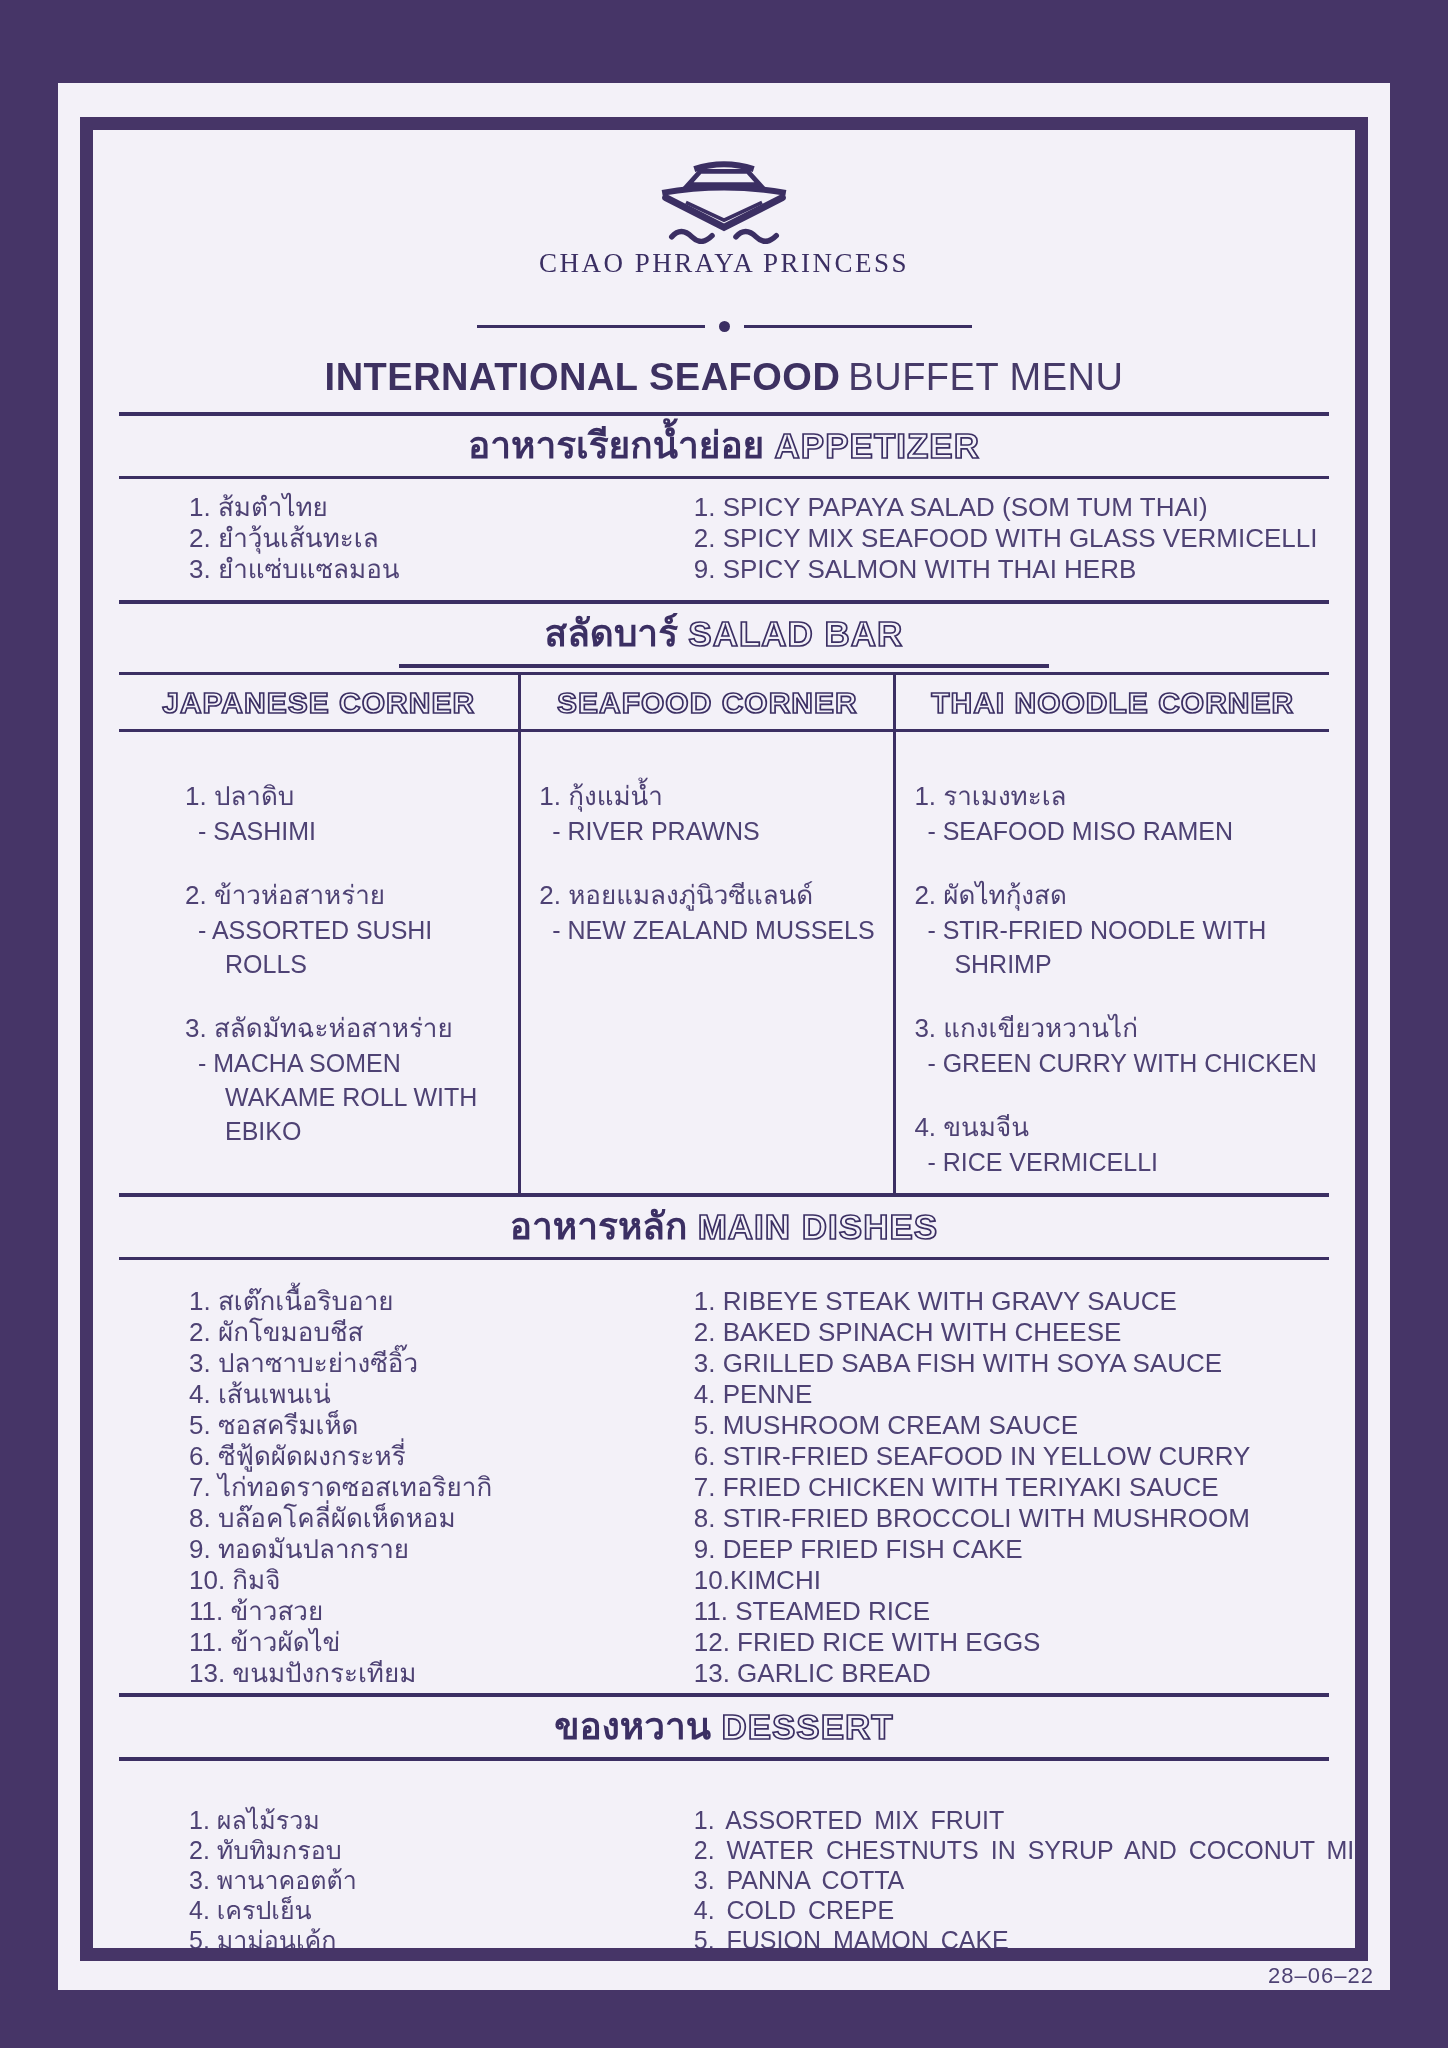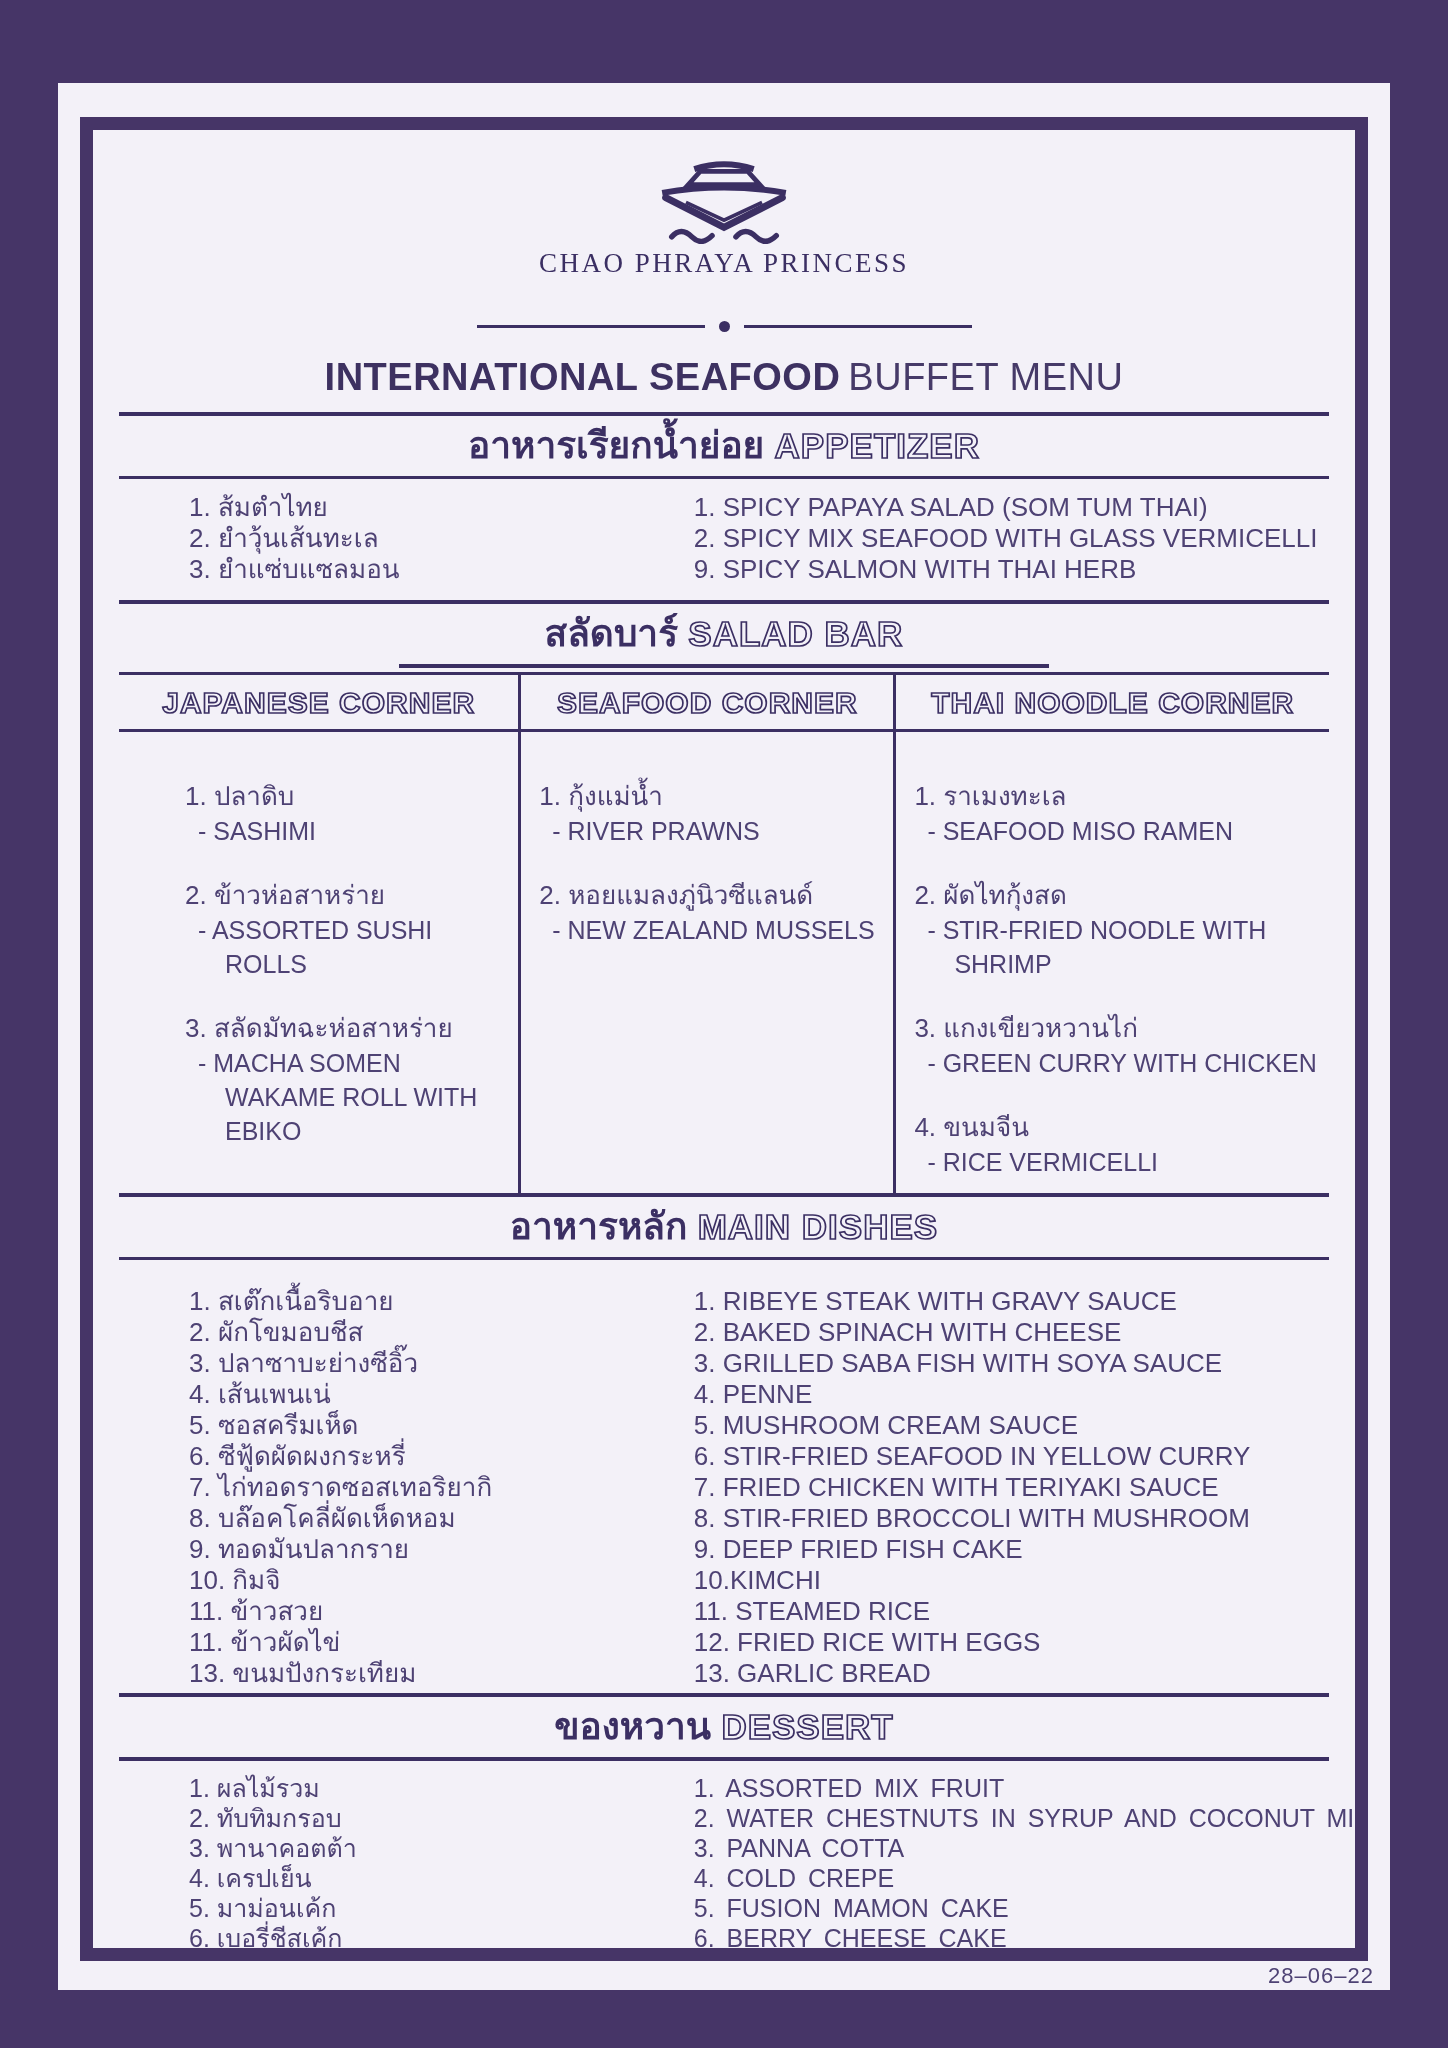--- a/index.html
+++ b/index.html
@@ -50,21 +50,21 @@
   .corner-list{list-style:none;padding:17px 8px 14px 18px;}
   .corner-col:first-child .corner-list{padding-left:66px;}
   .citem .th{font-size:26px;line-height:35px;margin-top:30px;}
   .citem .en{font-size:25px;line-height:34px;padding-left:40px;text-indent:-27px;}
 
   
   .main-wrap{padding:26px 0 4px;}
   .main-wrap .row{line-height:31px;}
 
   
-  .des-wrap{padding:12px 0 10px;}
+  .des-wrap{padding:12px 0 10px;margin-top:32px;}
   .des-wrap .row{font-size:25px;line-height:30px;}
   .des-wrap .col-en .row{word-spacing:5px;}
 
   .date{position:absolute;right:16px;bottom:1px;font-size:22px;color:var(--text);letter-spacing:1px;}
 </style>
 </head>
 <body>
 
 <div class="canvas">
   <div class="paper">

